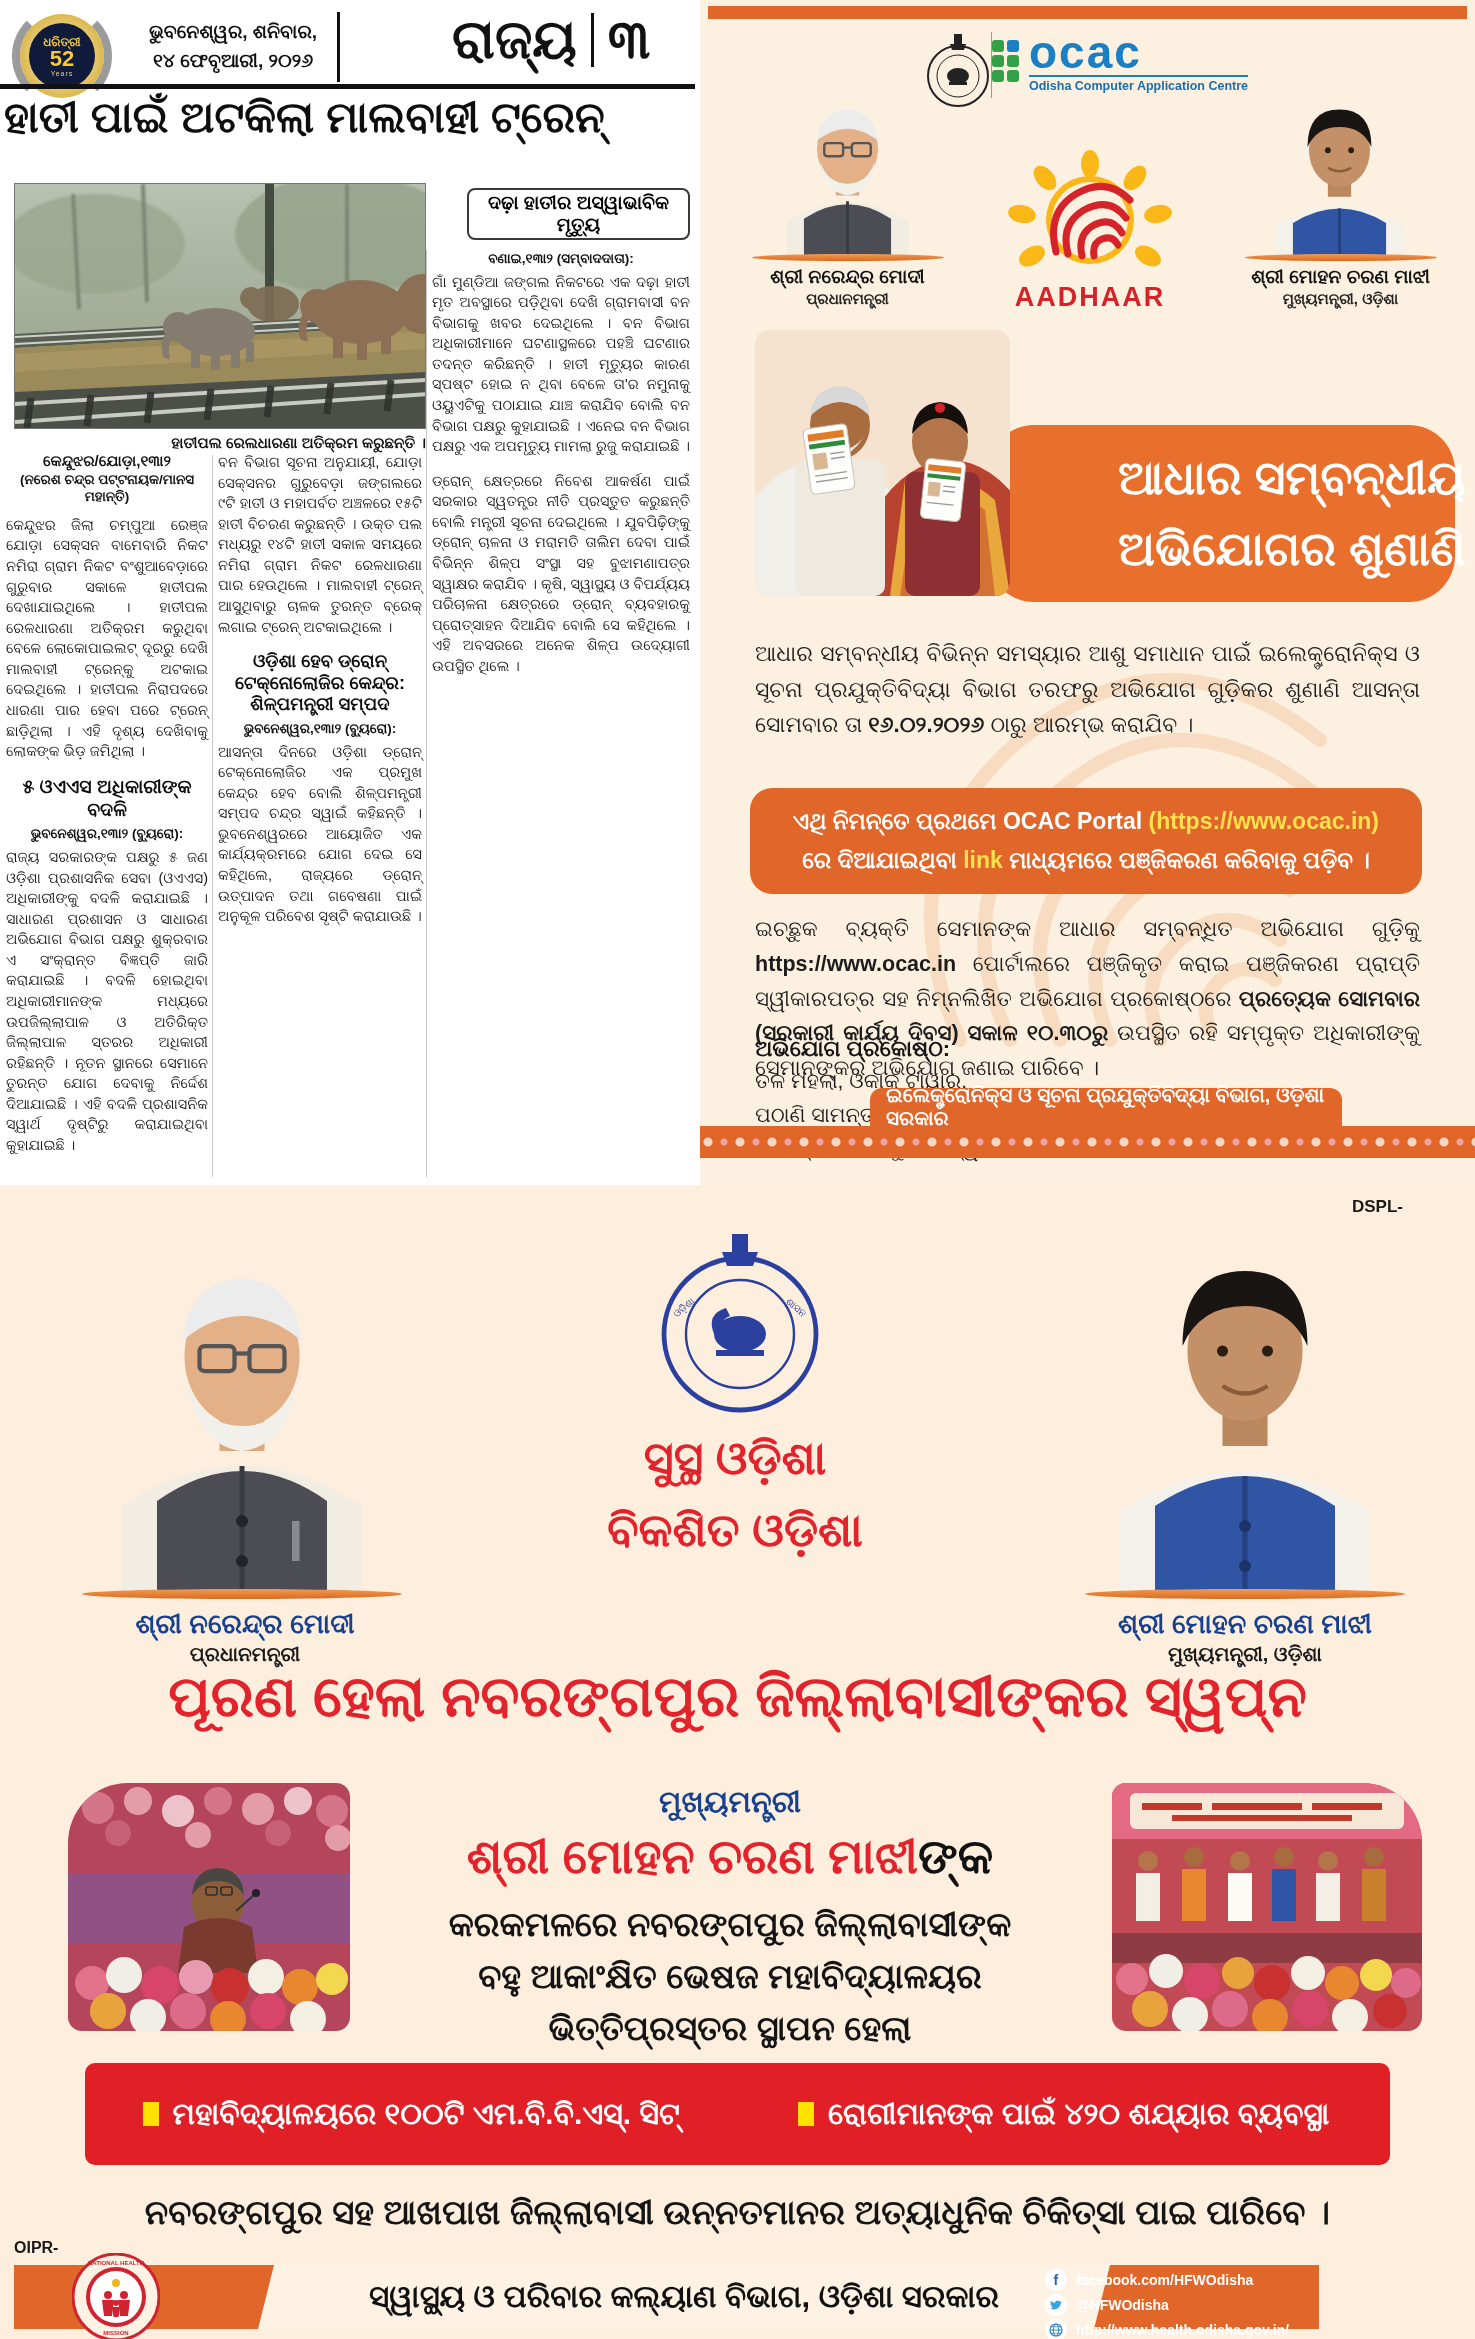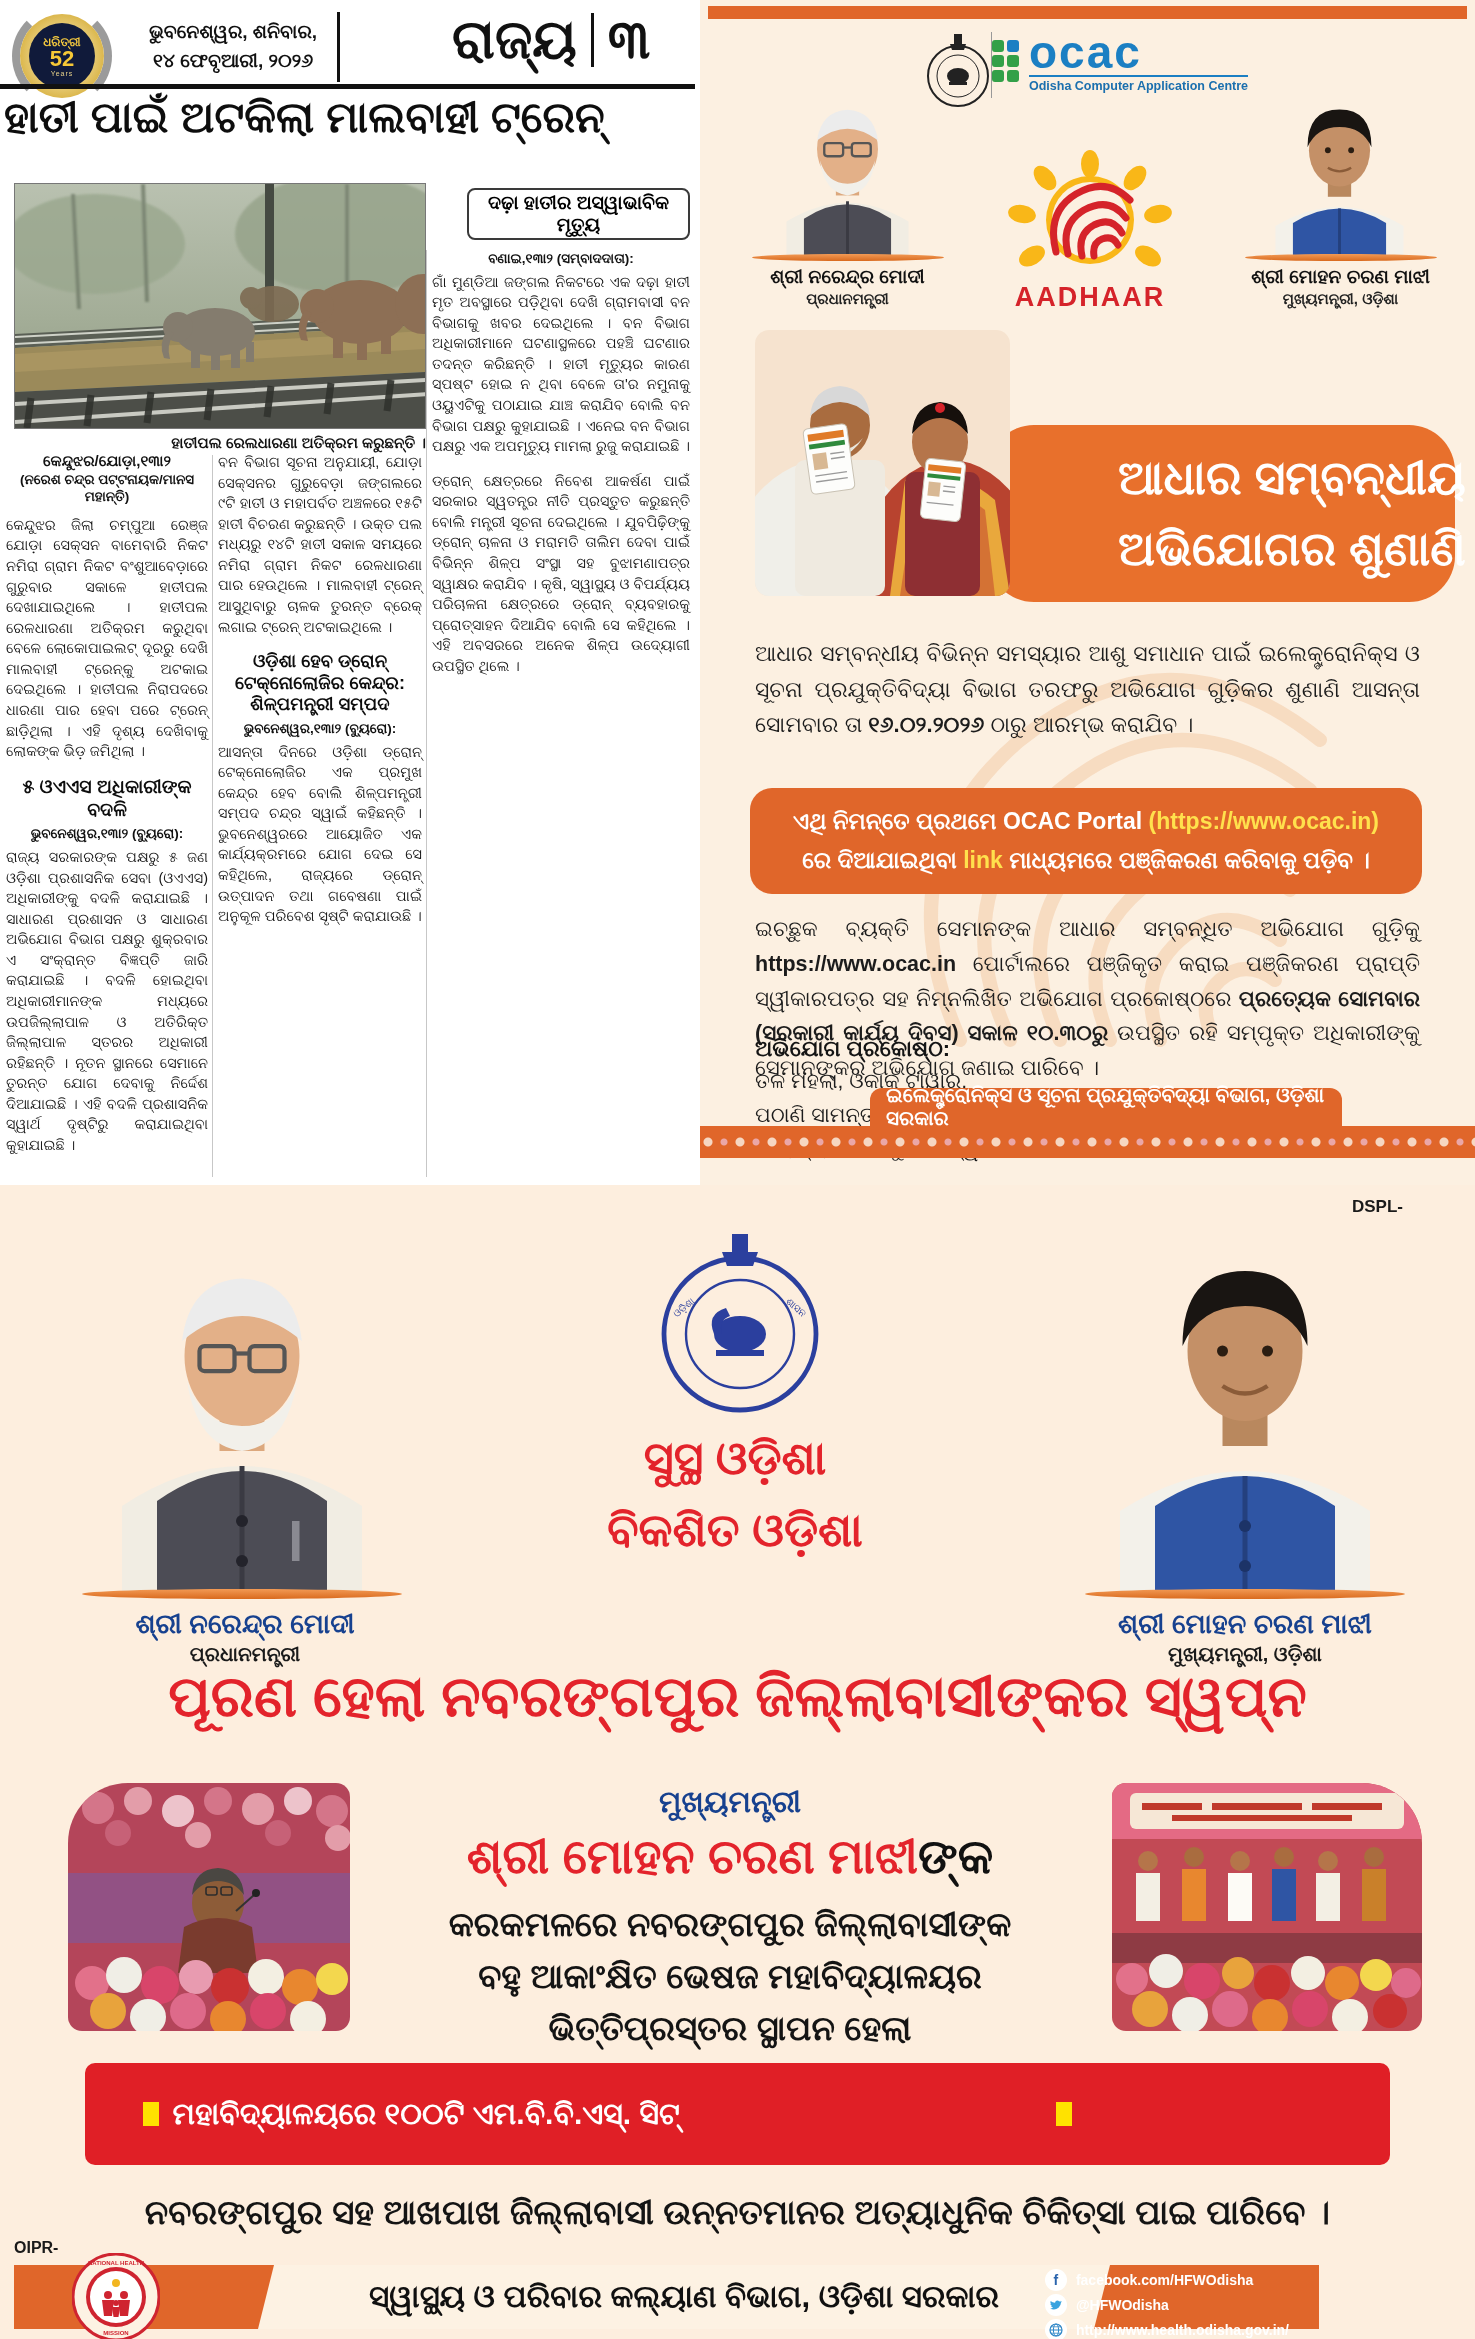--- a/index.html
+++ b/index.html
@@ -551,20 +551,21 @@
     <div class="abs adv-line" style="left:360px;top:826px;width:740px;">ଭିତ୍ତିପ୍ରସ୍ତର ସ୍ଥାପନ ହେଲା</div>
     <div class="abs adv-line" style="left:360px;top:774px;width:740px;">ବହୁ ଆକାଂକ୍ଷିତ ଭେଷଜ ମହାବିଦ୍ୟାଳୟର</div>
 
     <div class="abs redbox" style="left:85px;top:878px;width:1305px;height:102px;">
       <div class="item">
           <span class="sq"></span>
           <span>ମହାବିଦ୍ୟାଳୟରେ ୧୦୦ଟି ଏମ.ବି.ବି.ଏସ୍. ସିଟ୍</span>
         </div>
       <div class="item">
           <span class="sq"></span>
+          <span>ରୋଗୀମାନଙ୍କ ପାଇଁ ୪୨୦ ଶଯ୍ୟାର ବ୍ୟବସ୍ଥା</span>
         </div>
     </div>
 
     <div class="abs closing" style="left:40px;top:1008px;width:1395px;">ନବରଙ୍ଗପୁର ସହ ଆଖପାଖ ଜିଲ୍ଲାବାସୀ ଉନ୍ନତମାନର ଅତ୍ୟାଧୁନିକ ଚିକିତ୍ସା ପାଇ ପାରିବେ ।</div>
     <div class="abs oipr-small" style="left:14px;top:1054px;">OIPR-</div>
 
     <div class="abs footer-bar" style="left:14px;top:1080px;width:1305px;height:64px;">
       <div class="abs slant-panel" style="left:252px;top:0;width:836px;height:64px;"></div>
       <div class="abs dept-name" style="left:270px;top:14px;width:800px;">ସ୍ୱାସ୍ଥ୍ୟ ଓ ପରିବାର କଲ୍ୟାଣ ବିଭାଗ, ଓଡ଼ିଶା ସରକାର</div>
 

